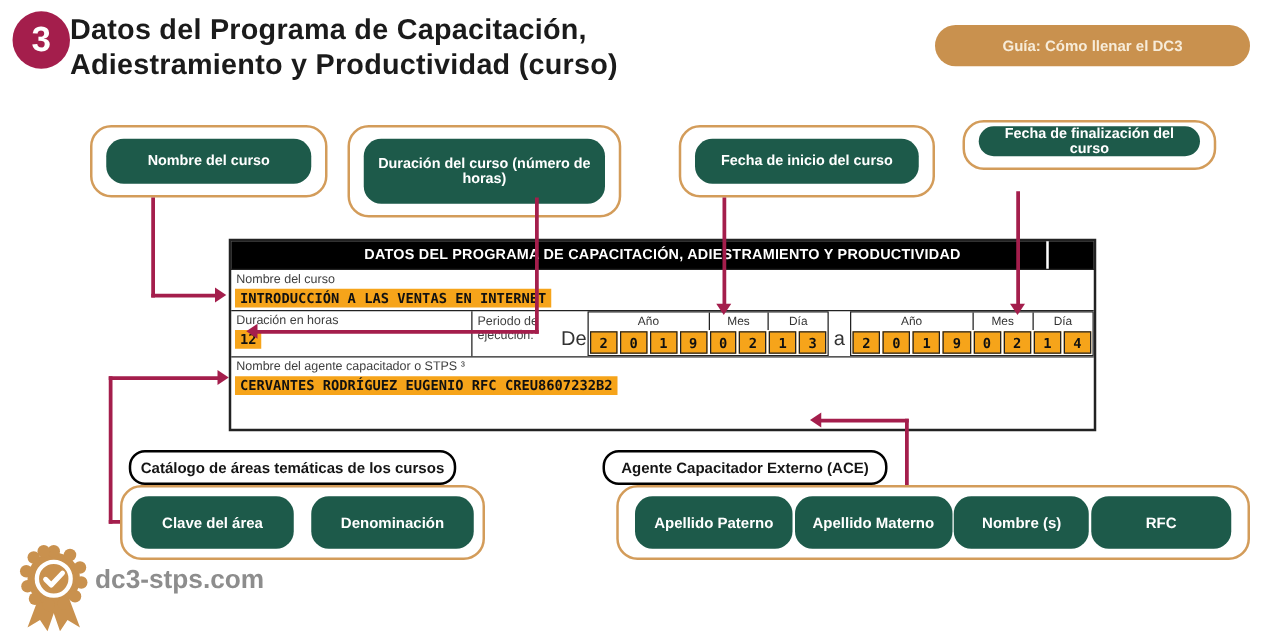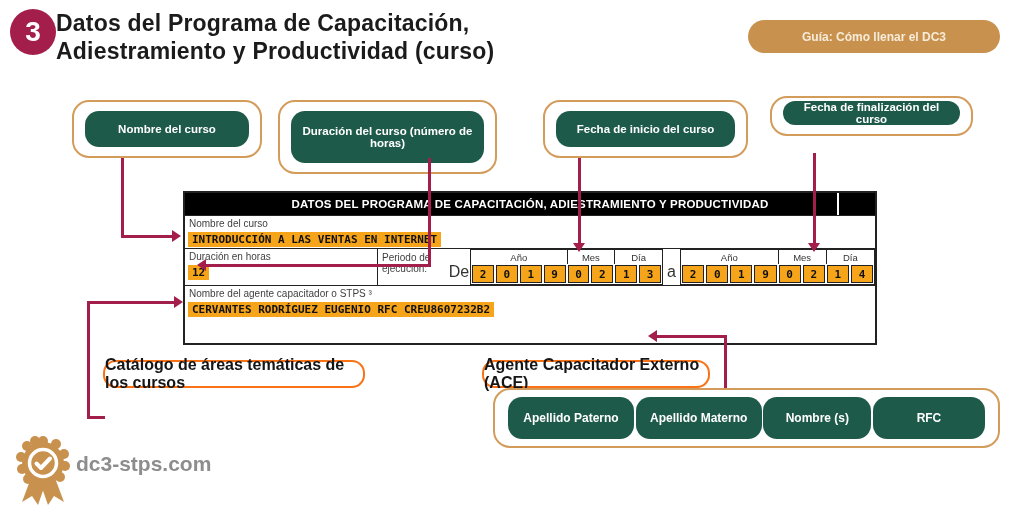--- a/index.html
+++ b/index.html
@@ -16,23 +16,23 @@
              background:#c9914e;border:none;color:#f7ecd9;font-weight:bold;font-size:12px;
              display:flex;align-items:center;justify-content:center;cursor:pointer;
              font-family:"Liberation Sans",sans-serif;}
 
   
   .callout{position:absolute;background:#fff;border:2px solid #d39c5a;border-radius:17px;
            padding:9px 11px;display:flex;box-sizing:border-box;}
   .gpill{background:#1d5a4a;color:#fff;font-weight:bold;font-size:11.5px;border-radius:14px;
          display:flex;align-items:center;justify-content:center;text-align:center;flex:1;
          padding:0 6px;}
-  .tpill{position:absolute;background:#fff;border:2px solid #f97316;border-radius:13px;
+  .tpill{position:absolute;background:#fff;border:2px solid #000000;border-radius:13px;
          display:flex;align-items:center;justify-content:center;font-weight:bold;
-         font-size:16px;color:#151515;box-sizing:border-box;}
+         font-size:12px;color:#151515;box-sizing:border-box;}
   .tbox{position:absolute;background:#fff;border:2px solid #d39c5a;border-radius:17px;
         display:flex;align-items:center;box-sizing:border-box;}
   .tbox .gpill{flex:0 0 auto;height:42px;border-radius:14px;font-size:12px;}
 
   
   .form-table{position:absolute;left:183px;top:191px;width:694px;height:154px;
               border:2px solid #222;box-sizing:border-box;background:#fff;}
   .ft-header{position:relative;height:22px;background:#000;color:#fff;font-weight:bold;
              font-size:11.5px;display:flex;align-items:center;justify-content:center;
              border-bottom:1px solid #222;letter-spacing:.2px;}
@@ -169,20 +169,24 @@
   <div class="vline" style="left:87px;top:301px;height:118px;"></div>
   <div class="hline" style="left:87px;top:301px;width:88px;"></div>
   <div class="arr arr-r" style="left:174px;top:296px;"></div>
   <div class="hline" style="left:87px;top:416px;width:18px;"></div>
 
   <div class="hline" style="left:656px;top:335px;width:71px;"></div>
   <div class="arr arr-l" style="left:648px;top:330px;"></div>
   <div class="vline" style="left:724px;top:335px;height:57px;"></div>
 
   <div class="tpill" style="left:103px;top:360px;width:262px;height:28px;">Catálogo de áreas temáticas de los cursos</div>
+  <div class="tbox" style="left:96px;top:388px;width:292px;height:60px;justify-content:center;gap:14px;">
+    <div class="gpill" style="width:118px;">Clave del área</div>
+    <div class="gpill" style="width:118px;">Denominación</div>
+  </div>
 
   <div class="tpill" style="left:482px;top:360px;width:228px;height:28px;">Agente Capacitador Externo (ACE)</div>
   <div class="tbox" style="left:493px;top:388px;width:507px;height:60px;justify-content:space-between;padding:0 13px;">
     <div class="gpill" style="width:114px;">Apellido Paterno</div>
     <div class="gpill" style="width:114px;">Apellido Materno</div>
     <div class="gpill" style="width:96px;">Nombre (s)</div>
     <div class="gpill" style="width:100px;">RFC</div>
   </div>
 
   <div class="brand-icon">

